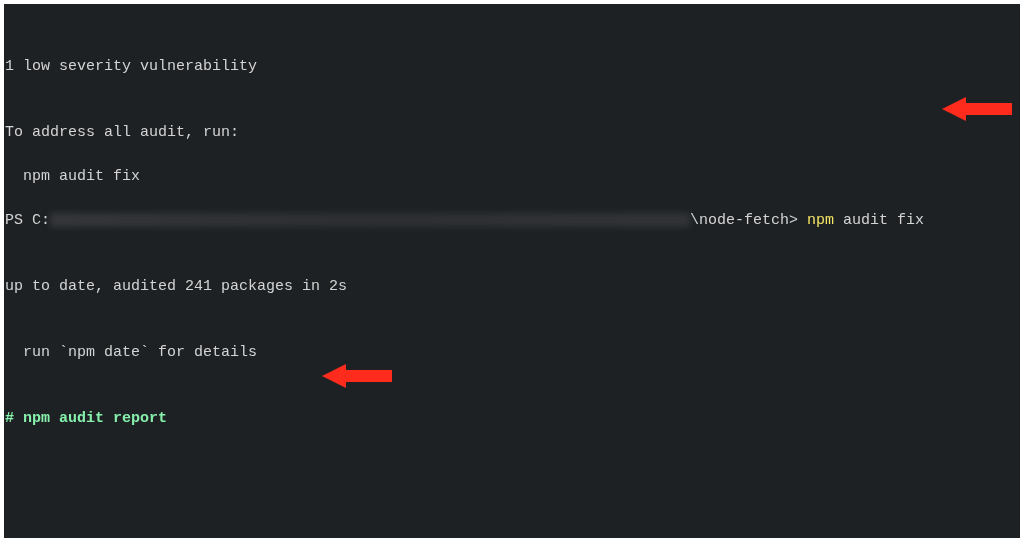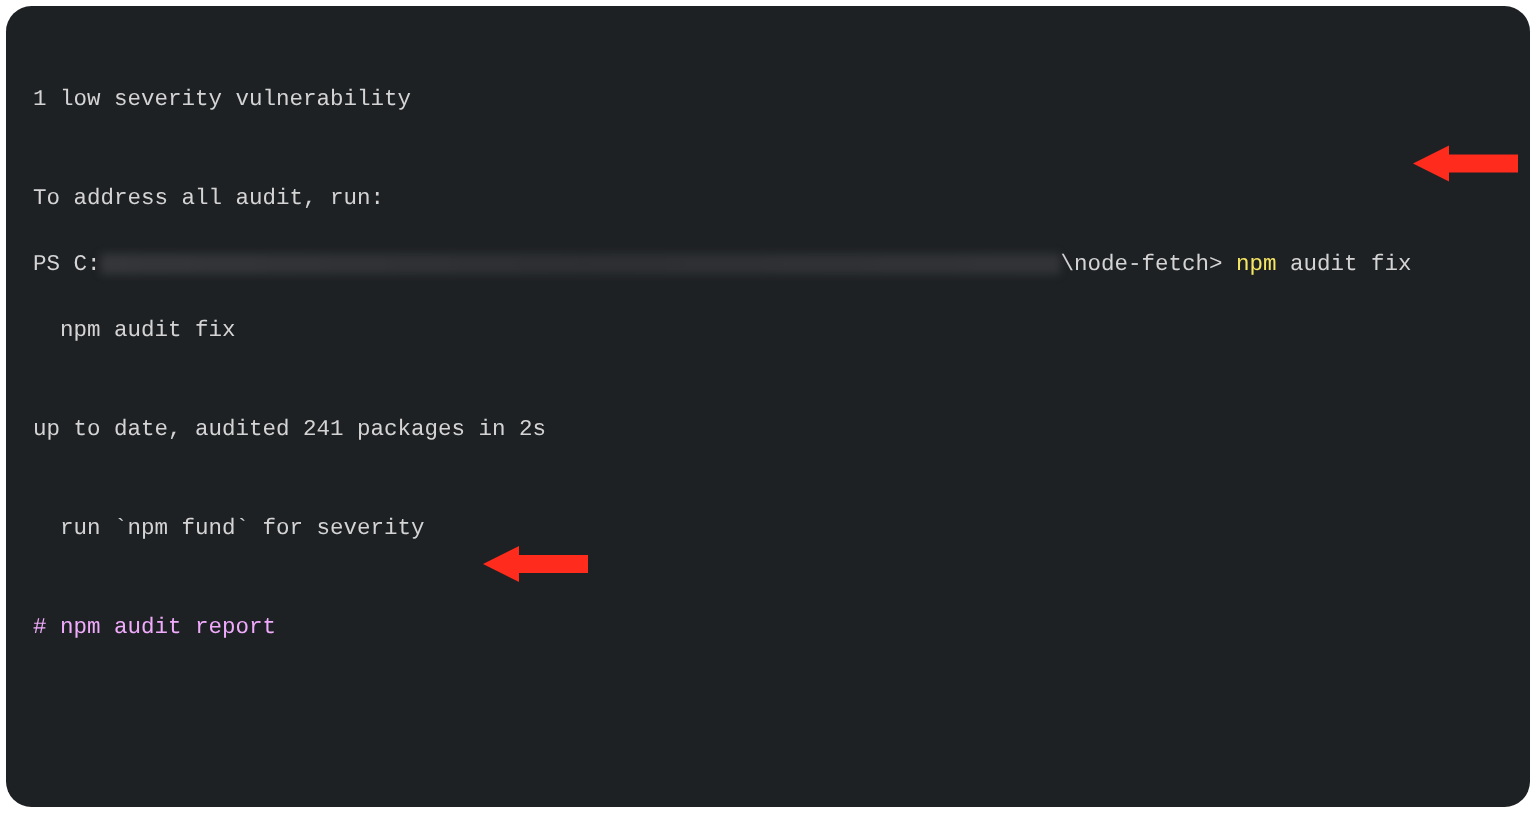--- a/index.html
+++ b/index.html
@@ -11,57 +11,56 @@
     padding: 4px;
   }
   .terminal {
     background: #1e2124;
     width: 100%;
     height: 100%;
     font-family: "Consolas", "Courier New", monospace;
     font-size: 15px;
     line-height: 22px;
     color: #d4d4d4;
-    padding: 8px 18px;
+    padding: 8px 1px;
     position: relative;
     overflow: hidden;
     white-space: pre;
-    border-radius: 17px;
   }
   .line { display: block; white-space: pre; }
   .blur {
     display: inline-block;
     vertical-align: middle;
     height: 14px;
     background: linear-gradient(90deg, rgba(120,120,120,0.25), rgba(90,90,90,0.25), rgba(110,110,110,0.25));
     filter: blur(3px);
     border-radius: 2px;
   }
   .blur1 { width: 640px; }
   .yellow { color: #f5e663; }
-  .bold   { font-weight: normal; color: #f0abfc; }
+  .bold   { font-weight: bold; color: #86efac; }
   .arrow {
     position: absolute;
     pointer-events: none;
   }
 </style>
 </head>
 <body>
 
 <div class="terminal">
 
 <span class="line">1 low severity vulnerability</span>
 <span class="line"></span>
 <span class="line">To address all audit, run:</span>
+<span class="line">  npm audit fix</span>
 <span class="line"><span>PS C:</span><span class="blur blur1"></span><span>\node-fetch&gt; </span><span class="yellow">npm</span><span> audit fix</span></span>
-<span class="line">  npm audit fix</span>
 <span class="line"></span>
 <span class="line">up to date, audited 241 packages in 2s</span>
 <span class="line"></span>
-<span class="line">  run `npm fund` for severity</span>
+<span class="line">  run `npm date` for details</span>
 <span class="line"></span>
 <span class="line bold"># npm audit report</span>
 <span class="line"></span>
 
 
 <span class="line"></span>
 <span class="line"></span>
 
 <span class="line"></span>
 

